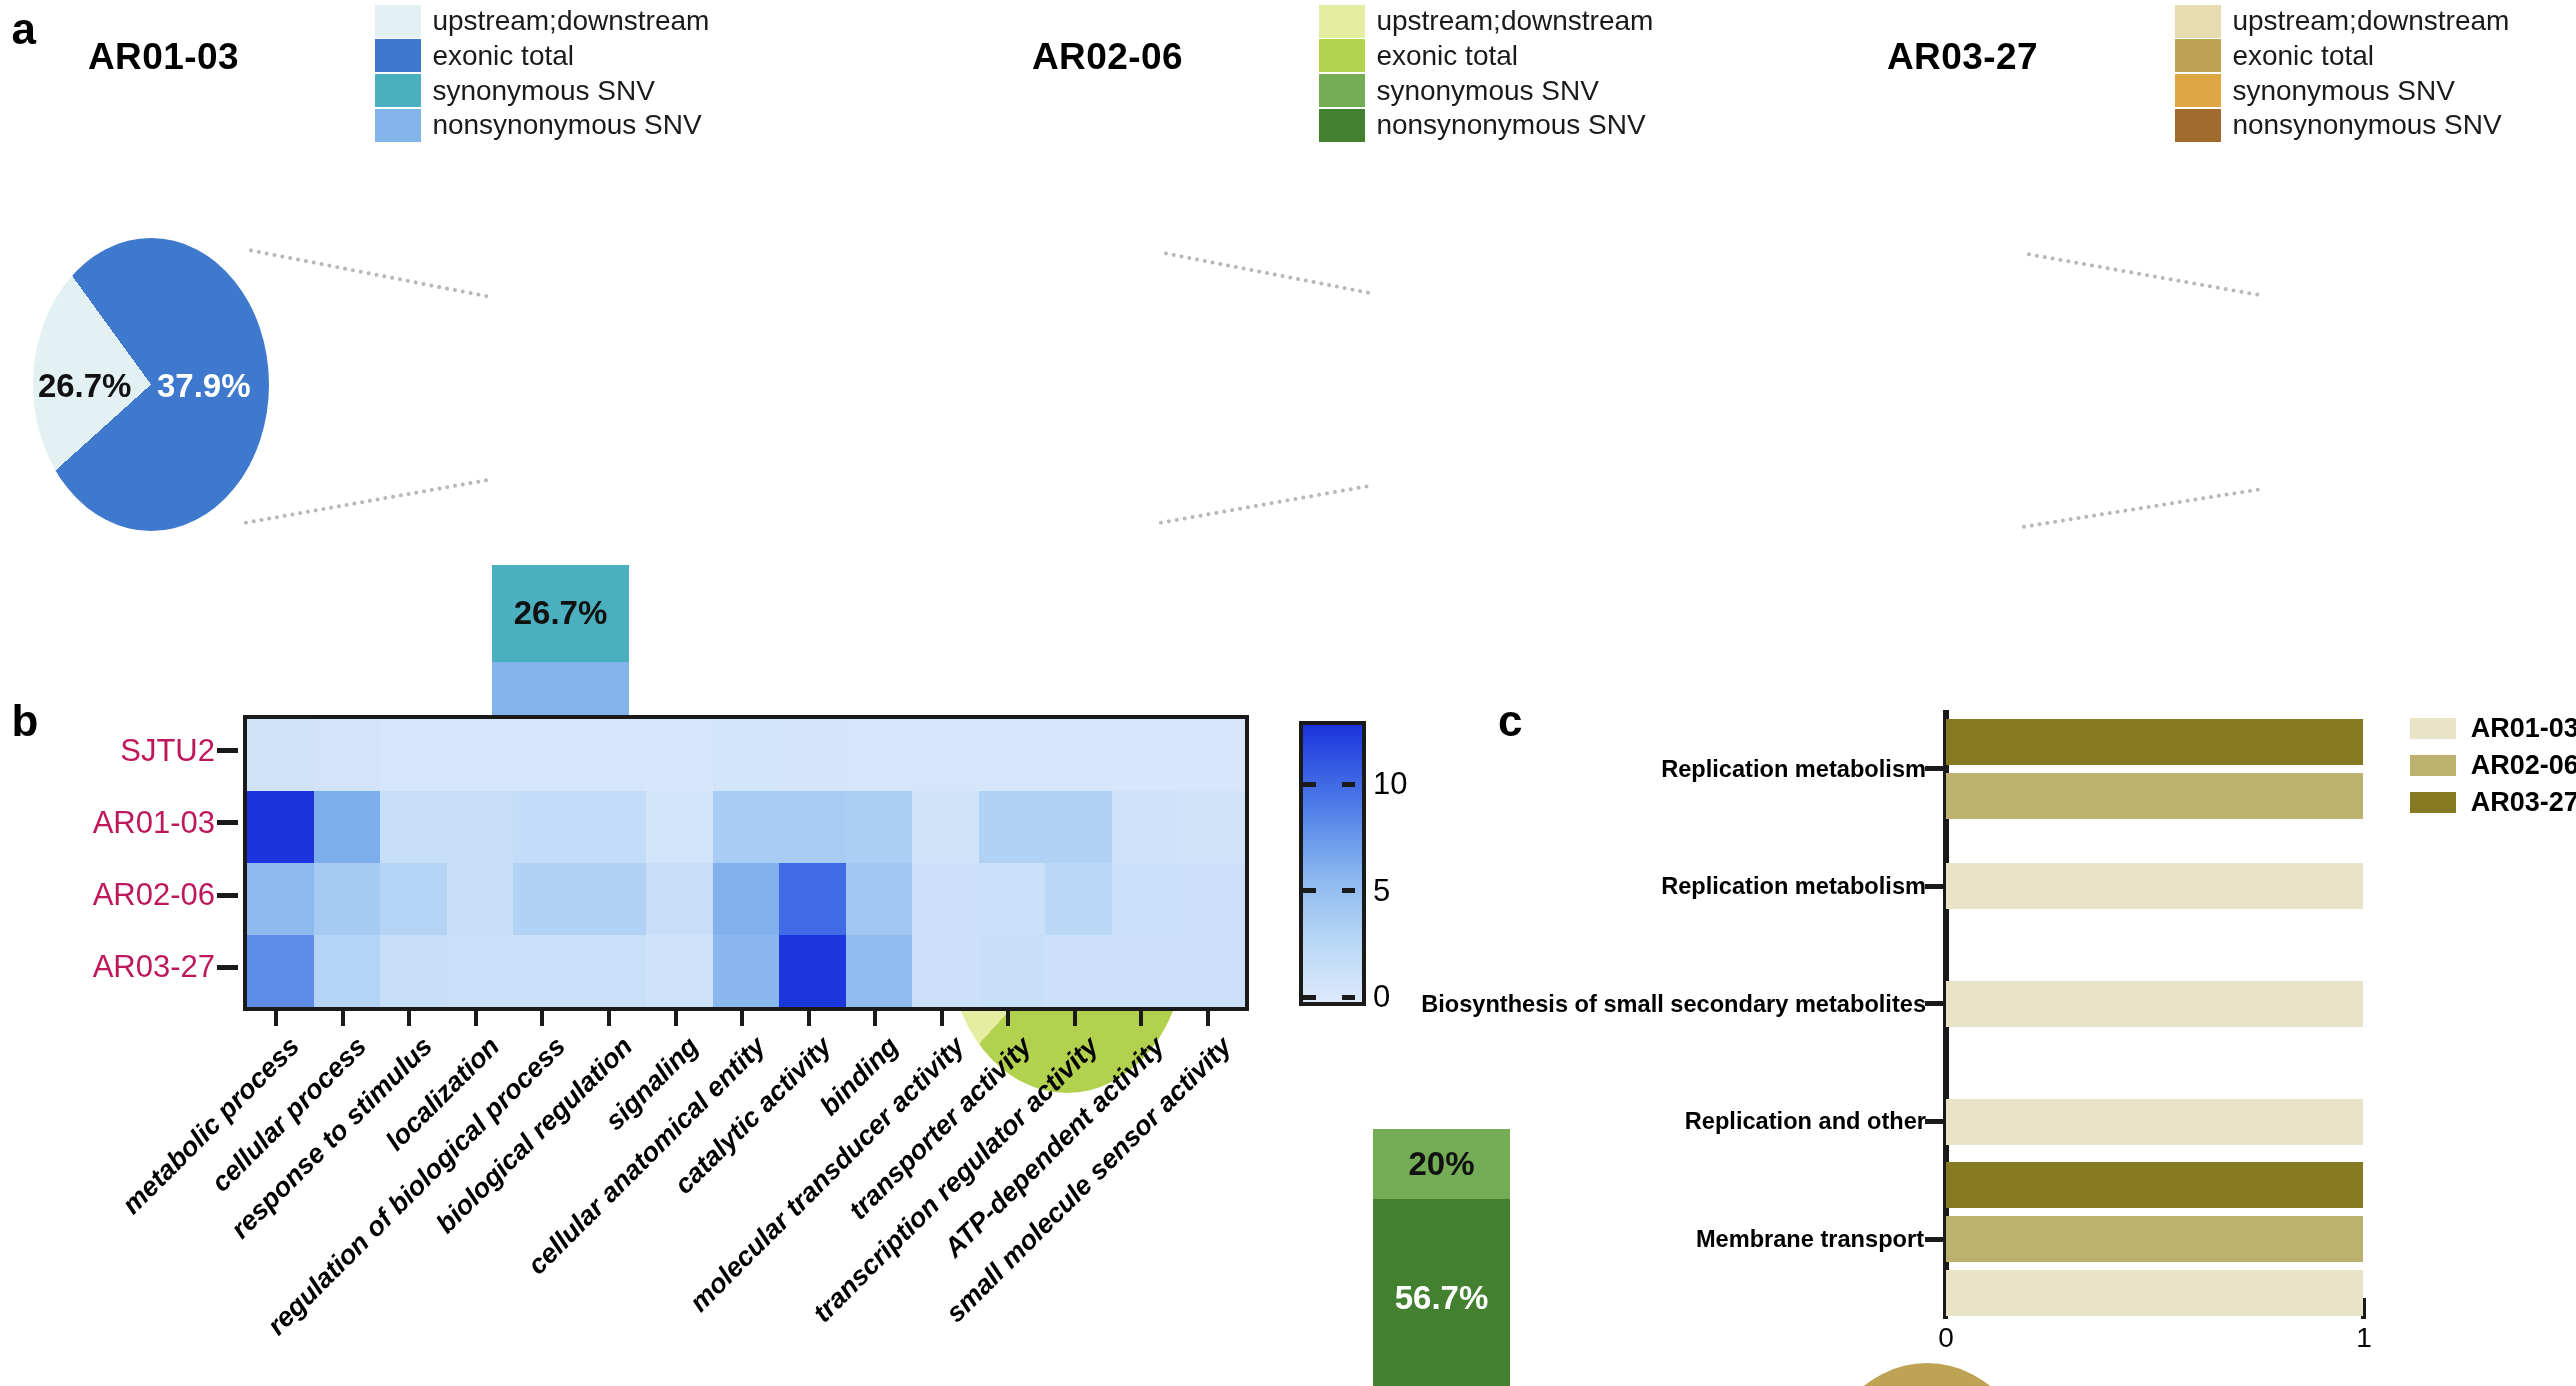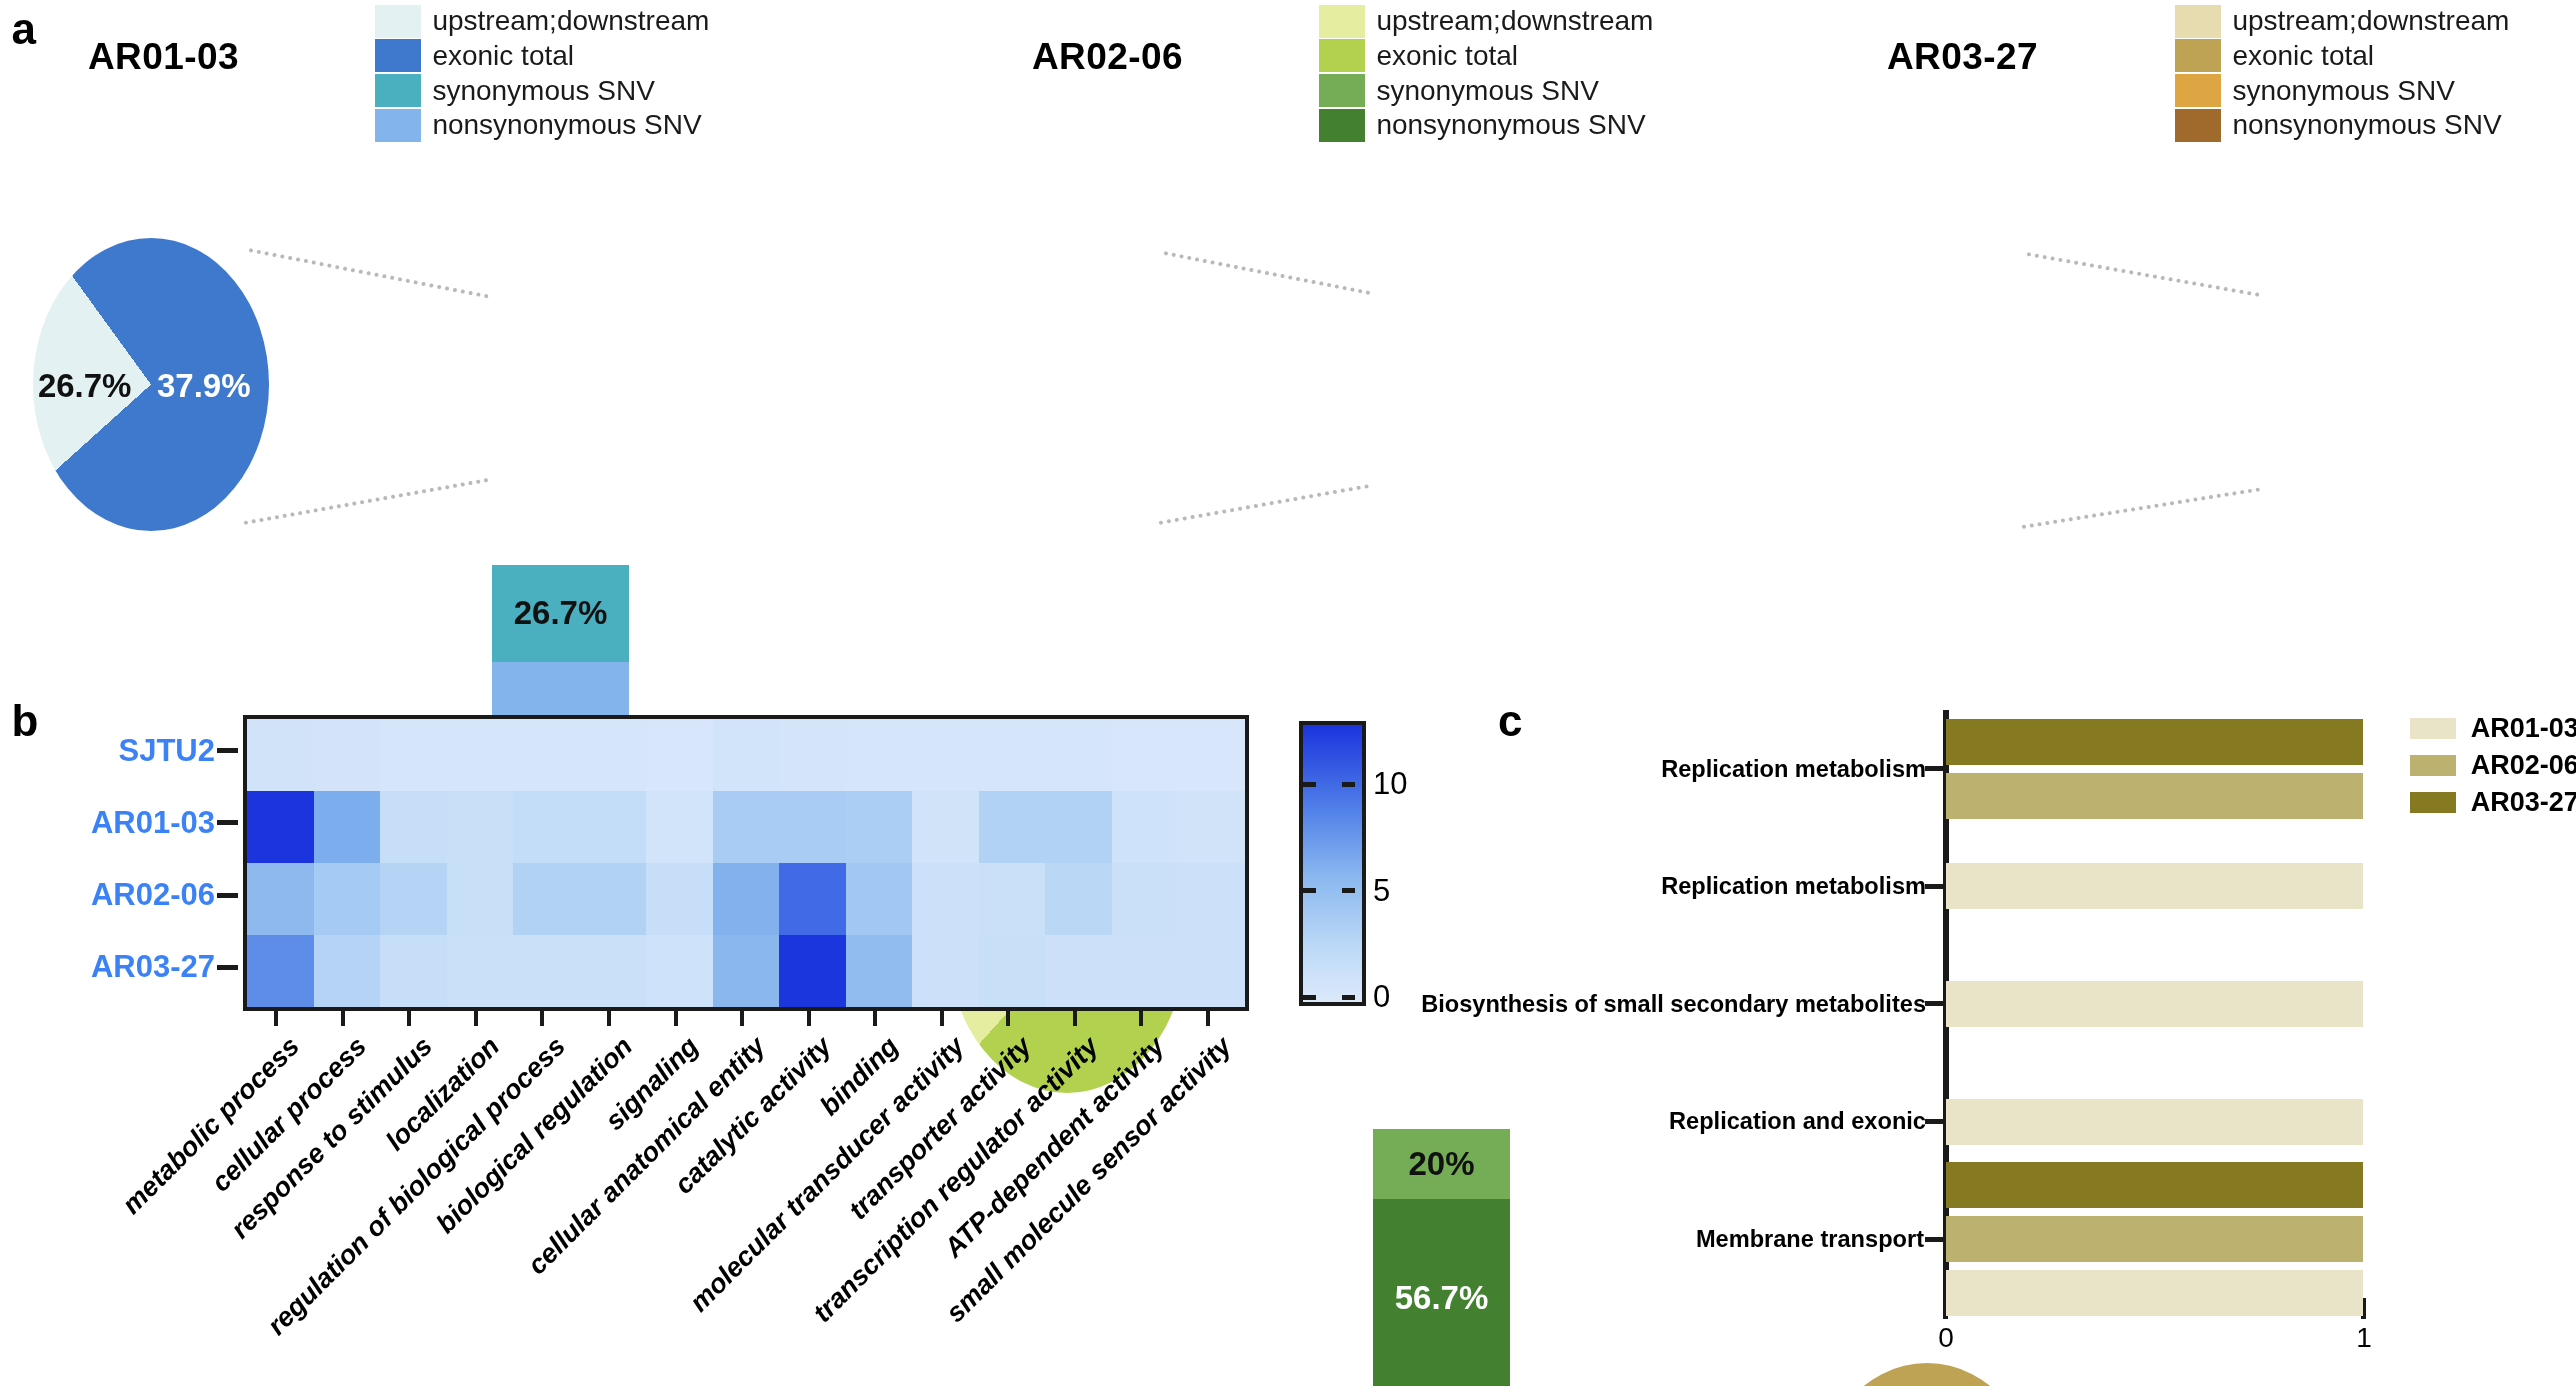--- a/index.html
+++ b/index.html
@@ -25,21 +25,21 @@
   }
   .bar-col{position:relative;display:flex;flex-direction:column;}
   .bar-seg{position:relative;display:flex;align-items:center;justify-content:center;}
   .bar-seg span{font-size:33px;font-weight:bold;}
   .leader{position:absolute;border-top:4.1px dotted #b9b9b9;transform-origin:left center;}
   
   .hm-frame{position:absolute;border:4.9px solid #1a1a1a;box-sizing:content-box;background:#dce9fb;}
   .hm-grid{display:grid;width:100%;height:100%;}
   .hm-cell{width:100%;height:100%;}
   .hm-rowlab{
-    position:absolute;font-size:31px;font-weight:bold;color:#3b82f6;
+    position:absolute;font-size:31px;font-weight:normal;color:#be185d;
     white-space:nowrap;text-align:left;transform:translateY(-50%);
   }
   .tick-h{position:absolute;background:#1a1a1a;width:21px;height:4.9px;}
   .tick-v{position:absolute;background:#1a1a1a;width:4.1px;height:18px;}
   .hm-collab{
     position:absolute;font-size:27px;font-weight:bold;font-style:italic;color:#000;
     white-space:nowrap;transform-origin:right top;transform:rotate(-45deg);
     text-align:right;
   }
   .cbar{position:absolute;border:4.9px solid #1a1a1a;
@@ -319,21 +319,21 @@
     <div class="abs pc-bar" style="left: 1946px; top: 981px; width: 417px; height: 46px; background: rgb(233, 228, 200);"></div>
     <div class="abs pc-bar" style="left: 1946px; top: 1099px; width: 417px; height: 46px; background: rgb(233, 228, 200);"></div>
     <div class="abs pc-bar" style="left: 1946px; top: 1162px; width: 417px; height: 46px; background: rgb(133, 122, 34);"></div>
     <div class="abs pc-bar" style="left: 1946px; top: 1216px; width: 417px; height: 46px; background: rgb(189, 177, 112);"></div>
     <div class="abs pc-bar" style="left: 1946px; top: 1270px; width: 417px; height: 46px; background: rgb(233, 228, 200);"></div>
   </div>
 <div id="pc-catlabs">
     <div class="abs pc-catlab" style="right: 650px; top: 769px;">Replication metabolism</div>
     <div class="abs pc-catlab" style="right: 650px; top: 886px;">Replication metabolism</div>
     <div class="abs pc-catlab" style="right: 650px; top: 1004px;">Biosynthesis of  small secondary metabolites</div>
-    <div class="abs pc-catlab" style="right: 650px; top: 1121px;">Replication and exonic</div>
+    <div class="abs pc-catlab" style="right: 650px; top: 1121px;">Replication and other</div>
     <div class="abs pc-catlab" style="right: 652px; top: 1239px;">Membrane transport</div>
   </div>
 <div id="pc-catticks">
     <div class="abs tick-h" style="left: 1925px; top: 766px;"></div>
     <div class="abs tick-h" style="left: 1925px; top: 884px;"></div>
     <div class="abs tick-h" style="left: 1925px; top: 1001px;"></div>
     <div class="abs tick-h" style="left: 1925px; top: 1119px;"></div>
     <div class="abs tick-h" style="left: 1925px; top: 1237px;"></div>
   </div>
 

